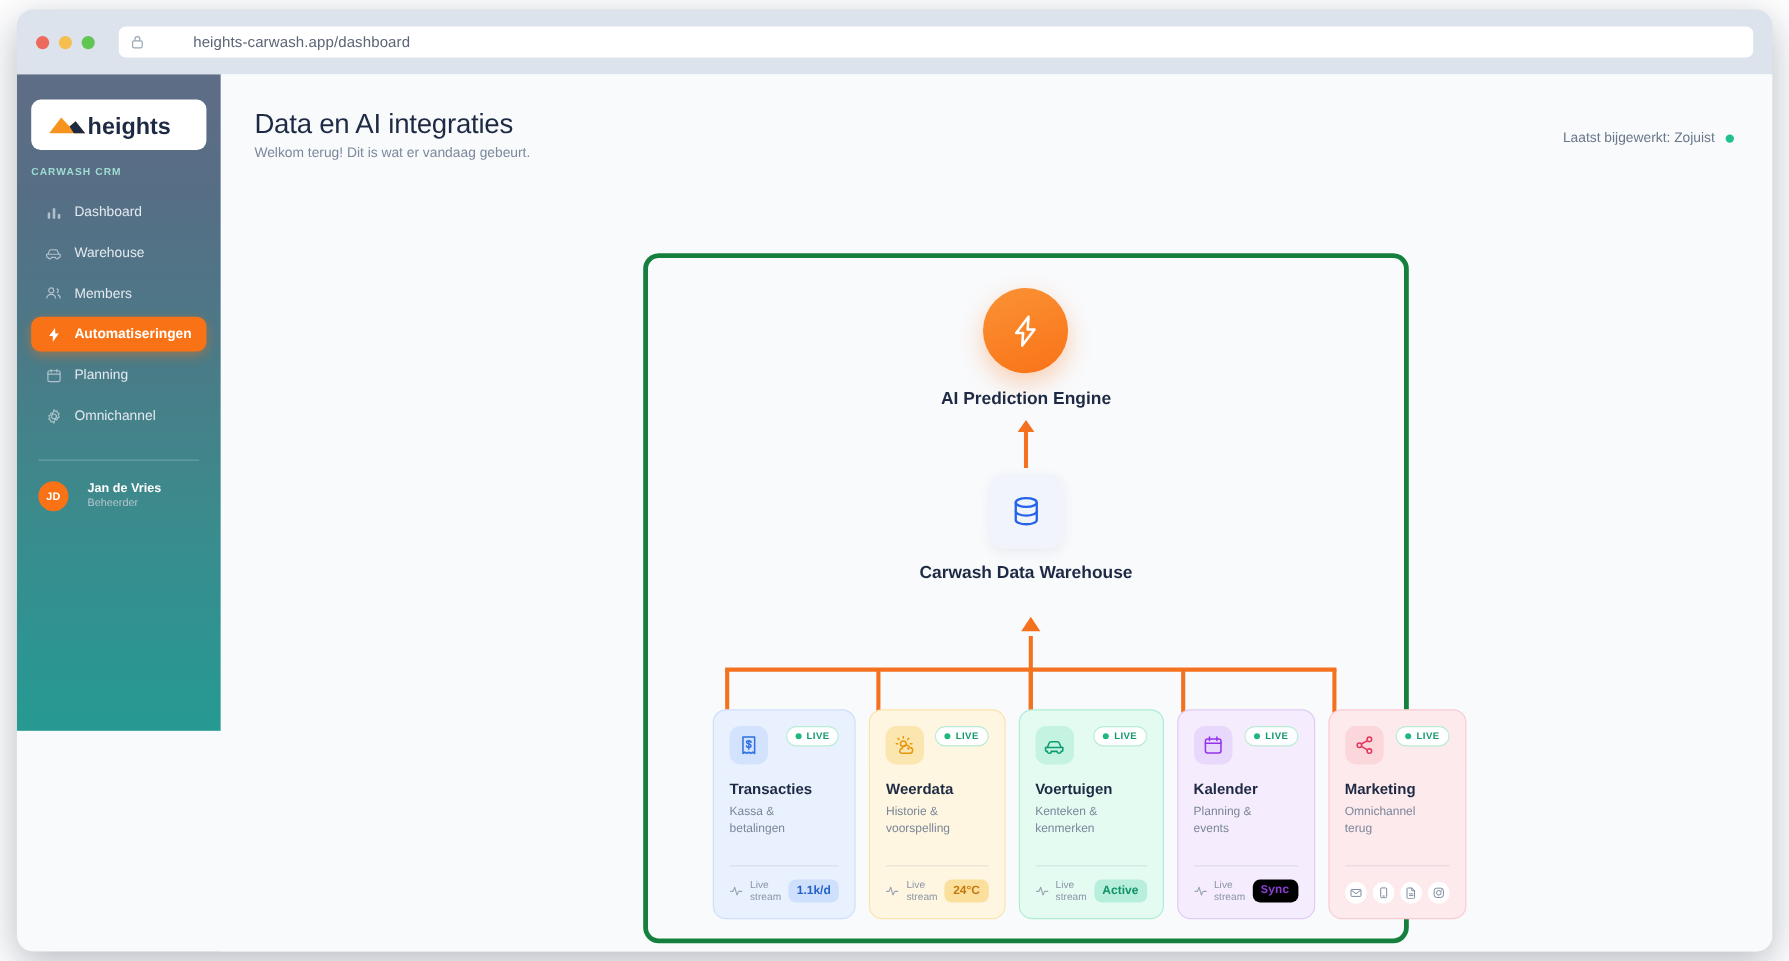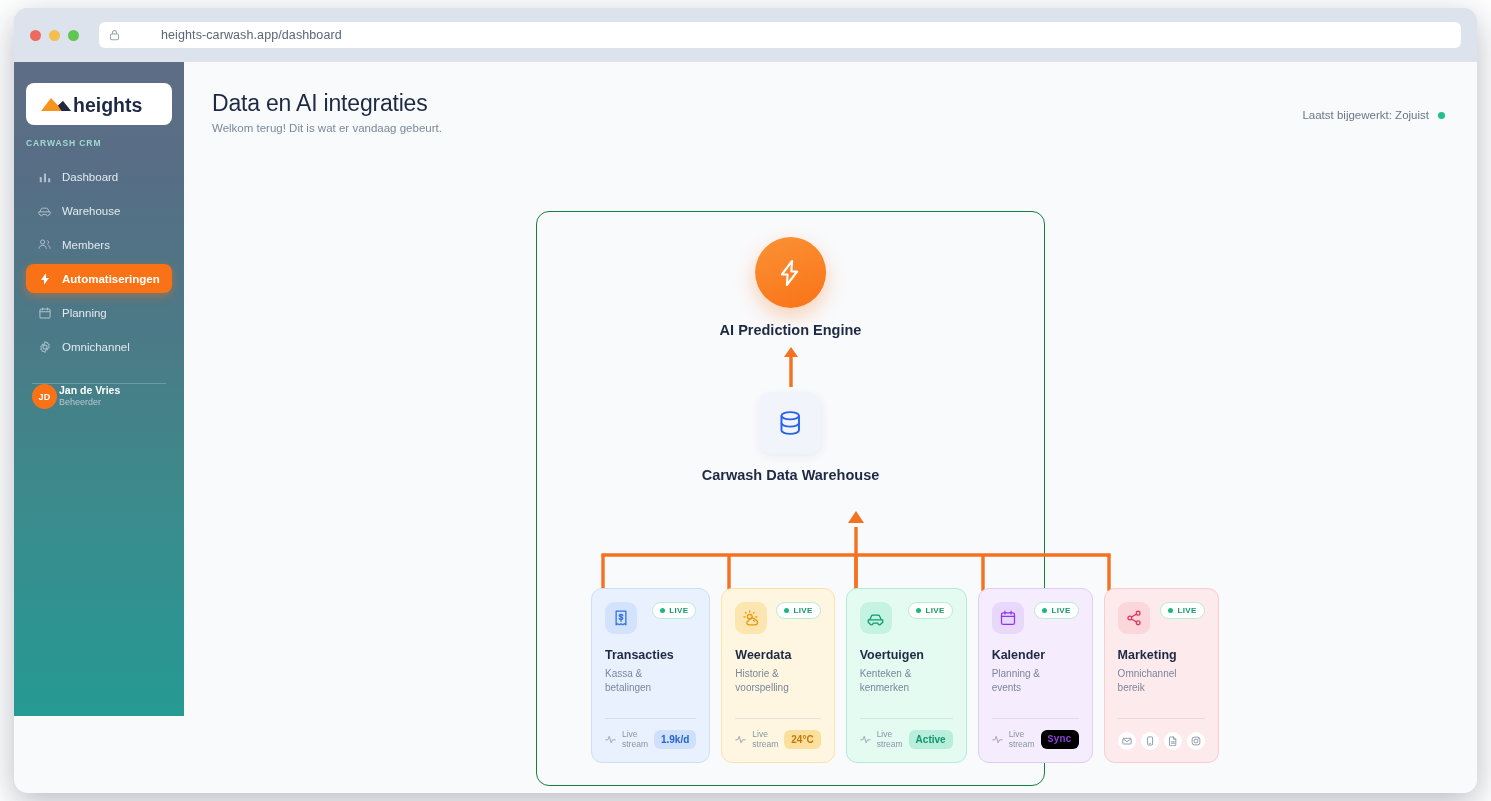--- a/index.html
+++ b/index.html
@@ -52,21 +52,21 @@
   
   .page {
     position: absolute; left: 0; top: 54px;
     width: 1463px; height: 731px;
     background: #f8fafc;
     display: flex;
   }
 
   
   .sidebar {
-    width: 170px; height: 654px;
+    width: 170px; height: 547px;
     background: linear-gradient(180deg, #5f6d86 0%, #566e85 18%, #4b7a87 42%, #3c8a8c 66%, #2f9391 85%, #269a92 100%);
     position: relative;
     flex: 0 0 170px;
     padding: 0 12px;
   }
   .logo-box {
     margin-top: 21px;
     height: 42px;
     background: #ffffff;
     border-radius: 8px;
@@ -103,22 +103,23 @@
     width: 5px; height: 5px; border-radius: 50%;
     background: #ffffff;
     margin-left: auto;
   }
   .divider {
     margin: 22px 6px 0 6px;
     height: 1px;
     background: rgba(255,255,255,.22);
   }
   .profile {
+    margin-top: 17px;
     padding-left: 6px;
-    display: flex; align-items: center; gap: 2px;
+    display: flex; align-items: center; gap: 16px;
   }
   .avatar {
     width: 25px; height: 25px; border-radius: 50%;
     background: #f97316;
     color: #fff; font-size: 9px; font-weight: 700;
     display: flex; align-items: center; justify-content: center;
     letter-spacing: .2px;
   }
   .pname { font-size: 10.5px; font-weight: 700; color: #ffffff; line-height: 1.25; }
   .prole { font-size: 9px; color: #b8c6cf; line-height: 1.25; }
@@ -138,23 +139,23 @@
     position: absolute; right: 32px; top: 47px;
     display: flex; align-items: center; gap: 9px;
   }
   .updated-text { font-size: 11.5px; color: #6b7789; }
   .updated-dot { width: 7px; height: 7px; border-radius: 50%; background: #22c08d; }
 
   
   .panel {
     position: absolute;
     left: 352px; top: 149px;
-    width: 509px; height: 575px;
+    width: 638px; height: 575px;
     background: #f9fafc;
-    border: 1px solid #15803d;
+    border: 4px solid #15803d;
     border-radius: 13px;
   }
 
   .ai-node {
     position: absolute; left: 50%; top: 25px;
     transform: translateX(-50%);
     display: flex; flex-direction: column; align-items: center;
   }
   .ai-circle {
     width: 71px; height: 71px; border-radius: 50%;
@@ -430,21 +431,21 @@
               </div>
             </div>
             <div class="card-title">Transacties</div>
             <div class="card-desc">Kassa &amp; betalingen</div>
             <div class="card-sep"></div>
             <div class="card-foot">
               <svg class="pulse-ico" width="11" height="11" viewBox="0 0 14 14">
                   <path d="M1 7.4h2.6L5.4 3l2.4 8.2L9.6 7.4H13" fill="none" stroke="#9aa4b5" stroke-width="1.2" stroke-linecap="round" stroke-linejoin="round"></path>
                 </svg>
               <span class="stream-lbl">Live stream</span>
-              <span class="metric">1.9k/d</span>
+              <span class="metric">1.1k/d</span>
             </div>
           </div>
 
           <div class="card c-amber">
             <div class="card-top">
               <div class="card-ico">
                 <svg width="19" height="19" viewBox="0 0 20 20">
                   <circle cx="8.2" cy="8.2" r="2.5" fill="none" stroke="#e9960d" stroke-width="1.3"></circle>
                   <path d="M8.2 3.2V1.9M4.4 4.4 3.5 3.5M12 4.4l.9-.9M3.3 8.2H2M14.4 8.2h1.3M12 12l.9.9" stroke="#e9960d" stroke-width="1.3" stroke-linecap="round"></path>
                   <path d="M7.2 16.6h6.4a2.6 2.6 0 0 0 .3-5.2 3.6 3.6 0 0 0-6.8 1 2.1 2.1 0 0 0 .1 4.2z" fill="none" stroke="#e9960d" stroke-width="1.3" stroke-linejoin="round"></path>
@@ -526,21 +527,21 @@
                   <circle cx="14.6" cy="15.4" r="2.1" fill="none" stroke="#e0375e" stroke-width="1.4"></circle>
                   <path d="M12.8 5.7 7.2 8.9M7.2 11.1l5.6 3.2" stroke="#e0375e" stroke-width="1.4" stroke-linecap="round"></path>
                 </svg>
               </div>
               <div class="live-pill">
                 <span class="live-dot"></span>
                 <span class="live-txt">LIVE</span>
               </div>
             </div>
             <div class="card-title">Marketing</div>
-            <div class="card-desc">Omnichannel bereik</div>
+            <div class="card-desc">Omnichannel terug</div>
             <div class="card-sep"></div>
             <div class="social-row">
               <span class="social">
                 <svg width="10" height="10" viewBox="0 0 14 14">
                     <rect x="1.2" y="3.2" width="11.6" height="8" rx="1.1" fill="none" stroke="#76839a" stroke-width="1.1"></rect>
                     <path d="M1.6 4 7 8 12.4 4" fill="none" stroke="#76839a" stroke-width="1.1"></path>
                   </svg>
               </span>
               <span class="social">
                 <svg width="10" height="10" viewBox="0 0 14 14">

